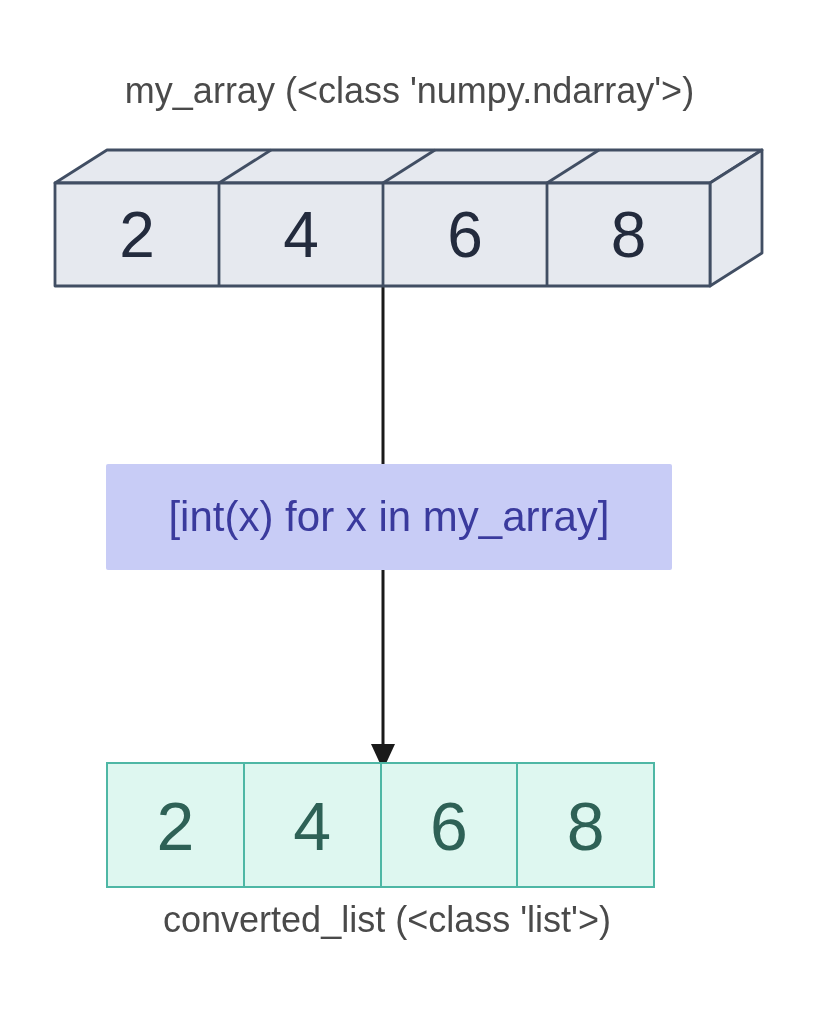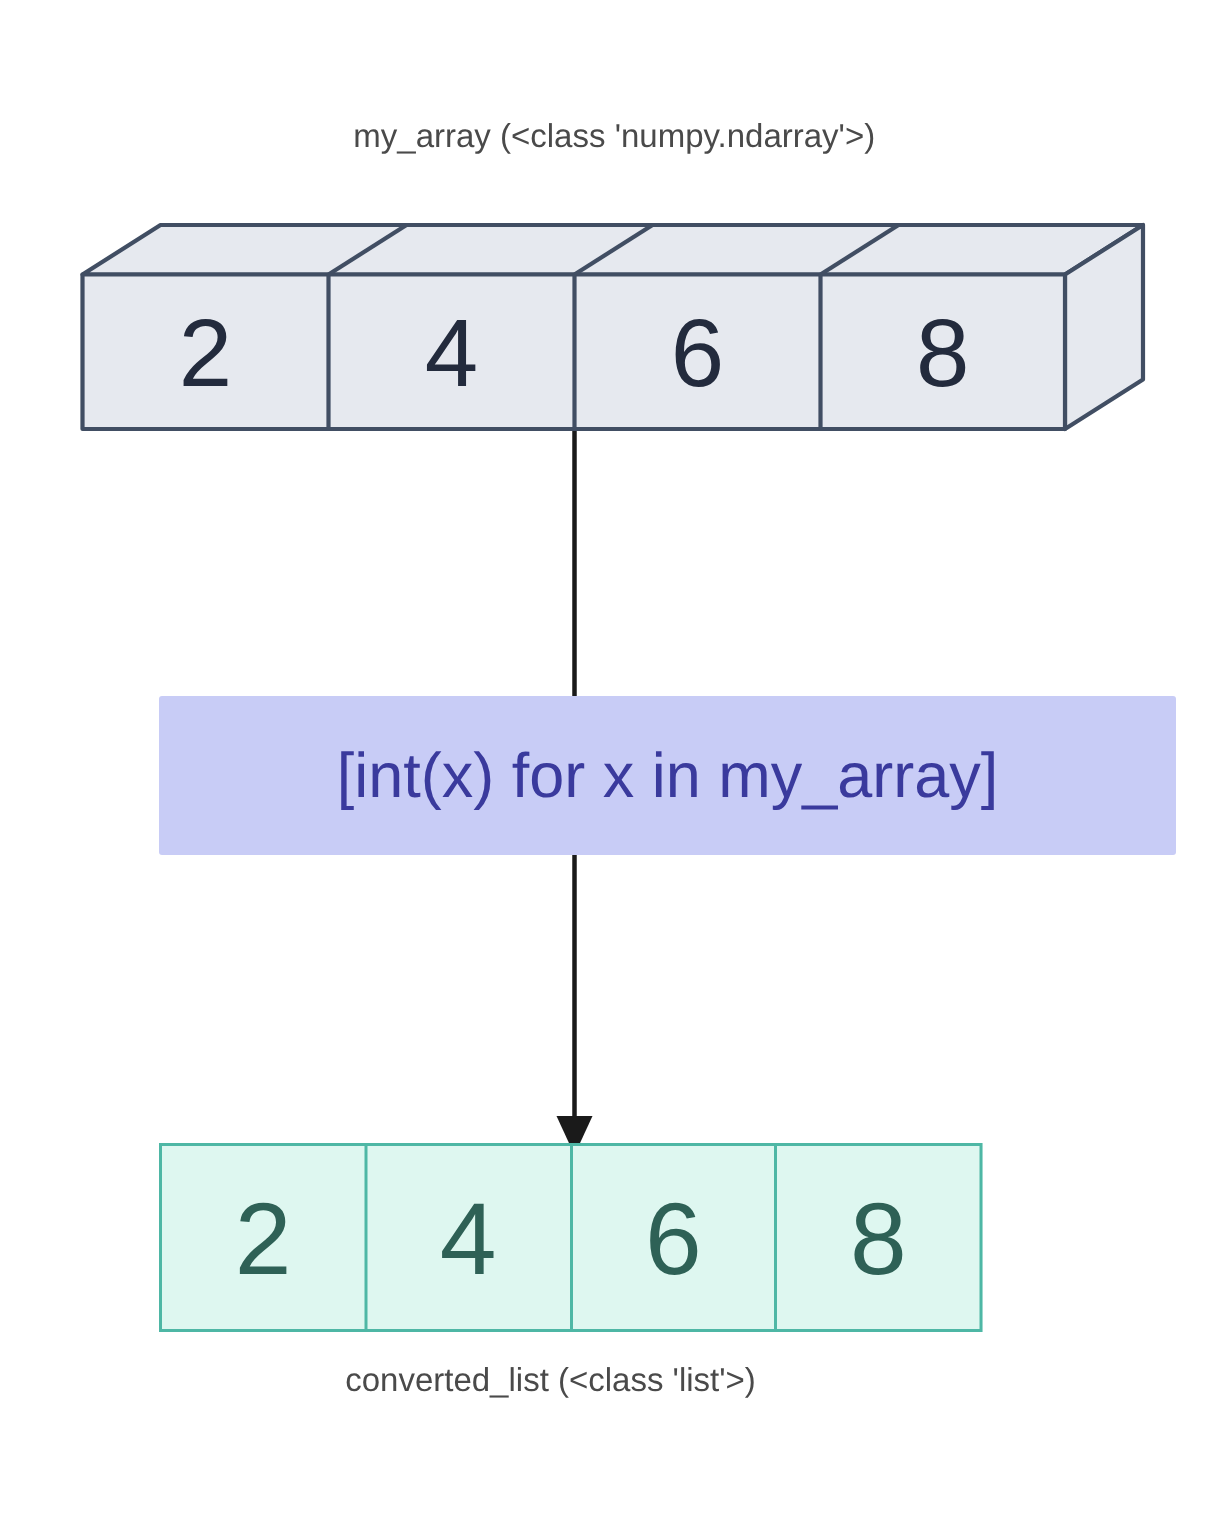--- a/index.html
+++ b/index.html
@@ -12,27 +12,27 @@
     font-family: "Liberation Sans", "DejaVu Sans", sans-serif;
   }
   .shapes {
     position: absolute;
     left: 0; top: 0;
     width: 819px; height: 1024px;
   }
   .title {
     position: absolute;
     color: #4a4a4a;
-    font-size: 22px;
+    font-size: 36px;
     line-height: 42px;
     text-align: center;
     white-space: nowrap;
   }
   .top-title { left: 0; width: 819px; top: 70px; }
-  .list-title { left: 92px; width: 550px; top: 899px; }
+  .list-title { left: 112px; width: 550px; top: 899px; }
 
   .nd-cell {
     position: absolute;
     top: 183px;
     height: 103px;
     padding-bottom: 20px;
     box-sizing: content-box;
     display: flex;
     align-items: center;
     justify-content: center;
@@ -49,21 +49,21 @@
     left: 434px;
     top: 342px;
     font-size: 29px;
     color: #a2c3e9;
     white-space: nowrap;
   }
   .code-box {
     position: absolute;
     left: 106px;
     top: 464px;
-    width: 678px;
+    width: 566px;
     height: 106px;
     background: #c8ccf6;
     border-radius: 2px;
     display: flex;
     align-items: center;
     justify-content: center;
   }
   .code-box span {
     color: #3a3a9d;
     font-size: 42px;

